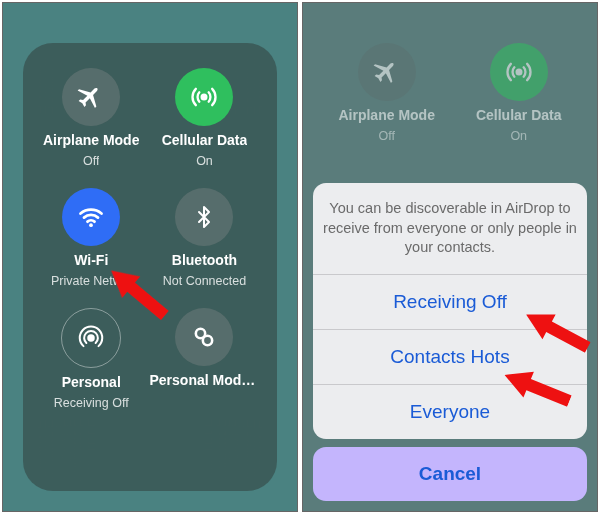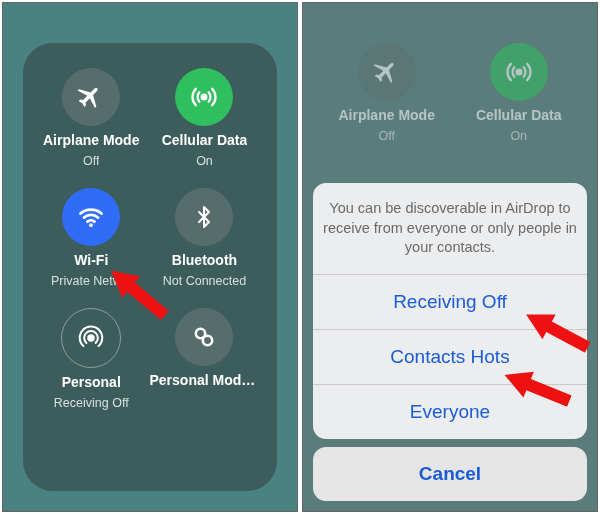--- a/index.html
+++ b/index.html
@@ -27,21 +27,21 @@
   .circ.ring{background:transparent;border:1.5px solid #ffffff66}
   .lbl{font:600 14px -apple-system,Helvetica,Arial;color:#fff;text-align:center;white-space:nowrap;max-width:110px;overflow:hidden;text-overflow:ellipsis}
   .sub{font:400 12.5px -apple-system,Helvetica,Arial;color:#ffffffcc;white-space:nowrap;max-width:110px;overflow:hidden;text-overflow:ellipsis}
   svg{display:block}
   
   .bgpanel{position:absolute;top:40px;left:20px;right:20px;display:flex;gap:10px;justify-content:space-around}
   .sheet{position:absolute;left:10px;right:10px;bottom:10px;display:flex;flex-direction:column;gap:8px}
   .group{background:#ecedef;border-radius:13px;overflow:hidden}
   .msg{font:400 14.5px/1.35 -apple-system,Helvetica,Arial;color:#6a6a6a;text-align:center;padding:16px 9px}
   .opt{font:400 19px -apple-system,Helvetica,Arial;color:var(--ios-blue);text-align:center;padding:16px 0;border-top:1px solid #c9c9cc}
-  .cancel{background:#e5e5e5;border-radius:13px;font:600 19px -apple-system,Helvetica,Arial;color:var(--ios-blue);text-align:center;padding:16px 0}
+  .cancel{background:#c4b5fd;border-radius:13px;font:600 19px -apple-system,Helvetica,Arial;color:var(--ios-blue);text-align:center;padding:16px 0}
   
   .arrow{position:absolute;width:70px;height:40px;pointer-events:none}
   .arrow svg{width:100%;height:100%}
 </style>
 </head>
 <body>
 
 <div class="stage">
 
   <div class="pane">

